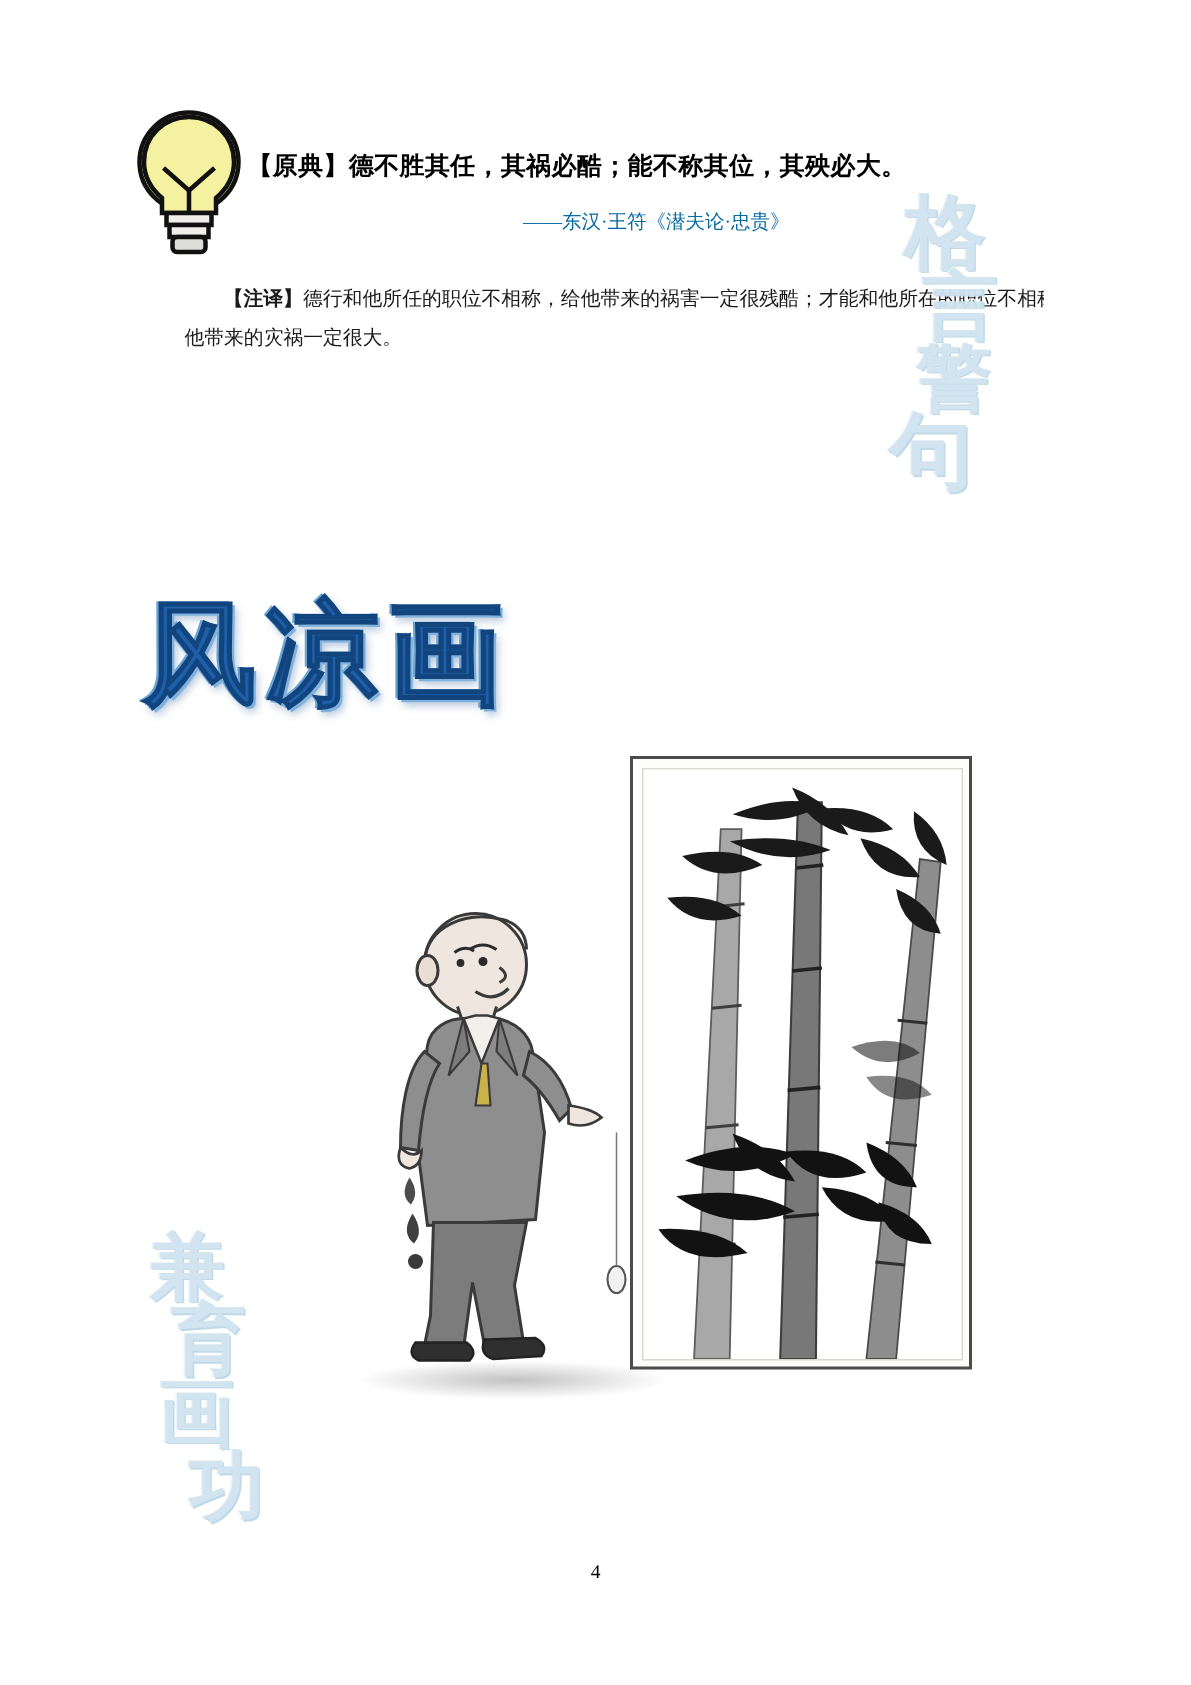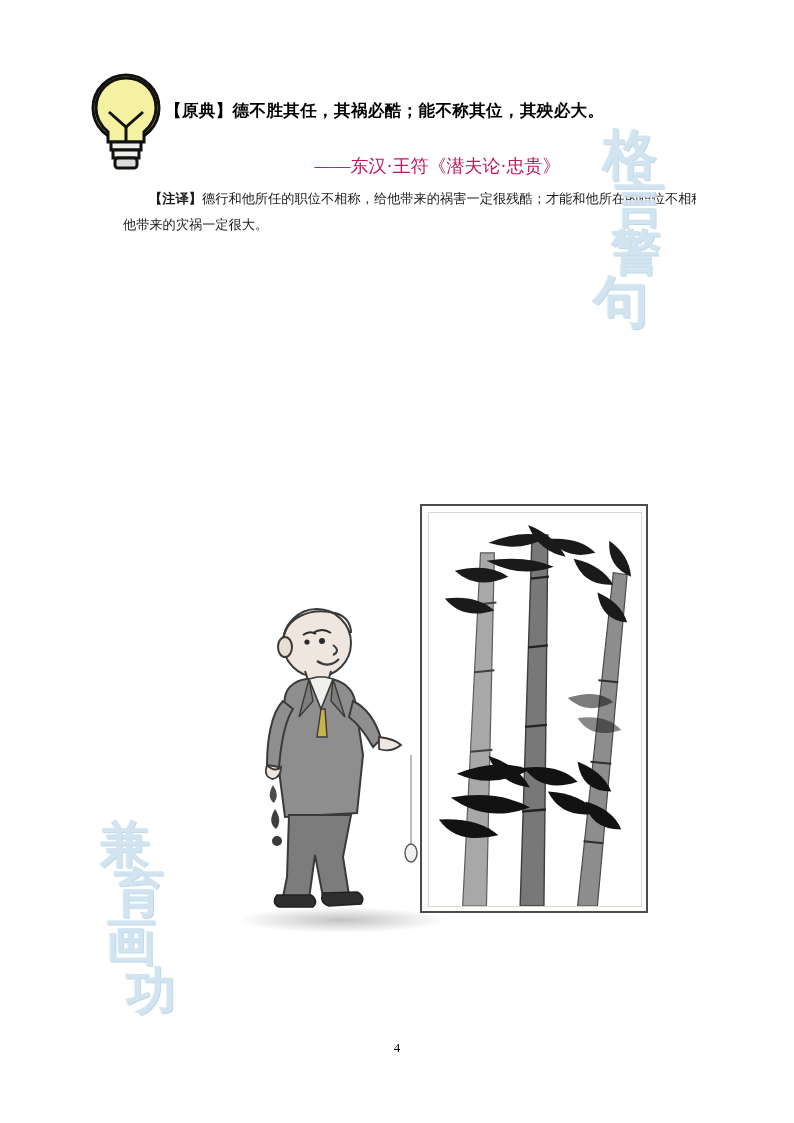--- a/index.html
+++ b/index.html
@@ -42,26 +42,26 @@
     font-family: "Liberation Serif", serif;
     font-weight: bold;
     font-size: 16.5px;
     letter-spacing: 0.4px;
     color: #000;
     white-space: nowrap;
   }
   .quote-source {
     position: absolute;
     left: 80px;
-    top: 82px;
+    top: 67px;
     width: 545px;
     text-align: center;
     font-family: "Liberation Serif", serif;
-    font-size: 18px;
-    color: #be185d;
+    font-size: 13px;
+    color: #0369a1;
   }
 
   
   .para {
     position: absolute;
     font-family: "Liberation Sans", sans-serif;
     font-size: 13.2px;
     line-height: 26px;
     color: #1a1a1a;
     text-align: justify;
@@ -221,20 +221,21 @@
   </div>
 
 
   <div class="wm-right">
     <span>格</span>
     <span>言</span>
     <span>警</span>
     <span>句</span>
   </div>
 
+  <div class="section-title">风凉画</div>
 
   <div class="wm-left">
     <span>兼</span>
     <span>育</span>
     <span>画</span>
     <span>功</span>
   </div>
 
   <div class="cartoon">
 

